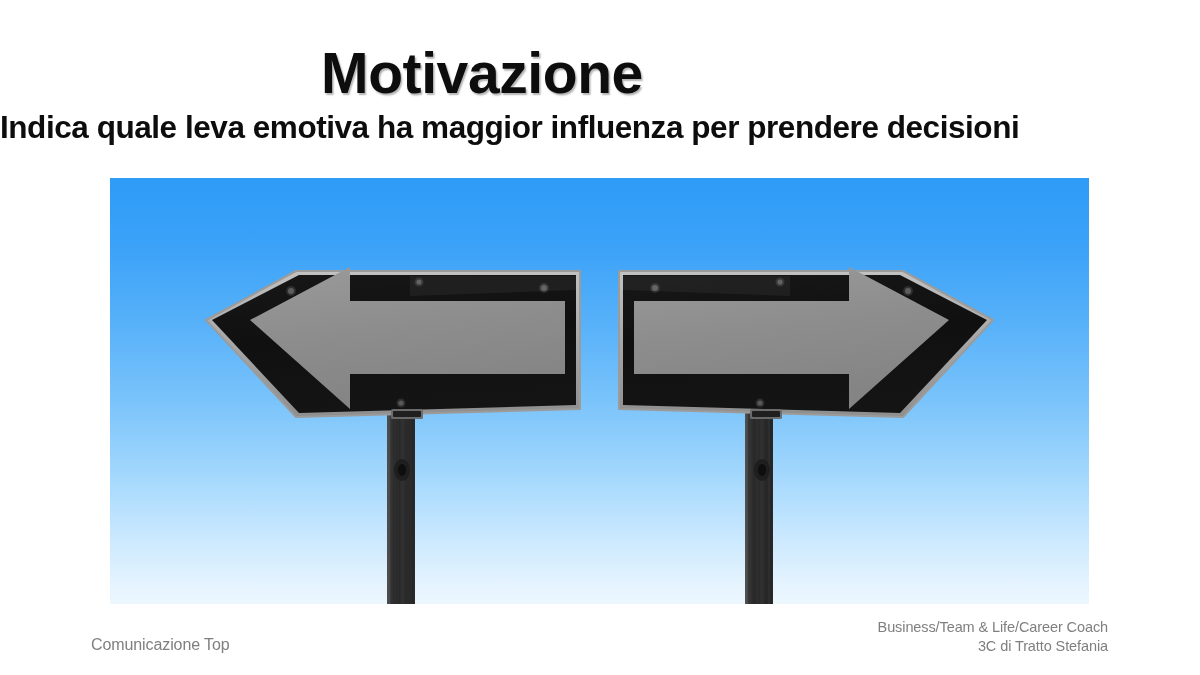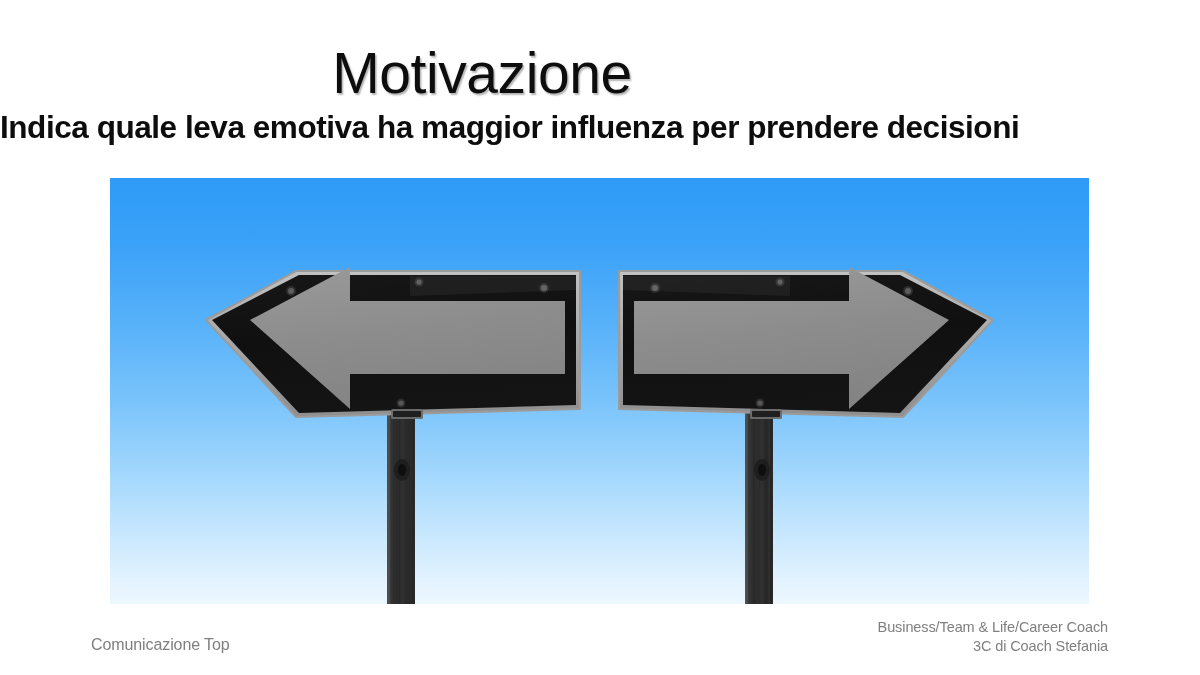--- a/index.html
+++ b/index.html
@@ -18,21 +18,21 @@
 
   
   .slide-title {
     position: absolute;
     left: 0;
     top: 42px;
     width: 964px;
     text-align: center;
     font-size: 57px;
     line-height: 62px;
-    font-weight: 400;
+    font-weight: 700;
     color: #0d0d0d;
     letter-spacing: -0.4px;
     text-shadow: 1.5px 1.5px 1.6px rgba(120,120,120,0.55);
     white-space: nowrap;
   }
   .slide-subtitle {
     position: absolute;
     left: 0;
     top: 108px;
     width: 988px;
@@ -219,14 +219,14 @@
       <rect x="642" y="233" width="28" height="6" rx="1" fill="#1f1f1f"></rect>
       <path d="M 513,98 L 680,98 L 680,118 L 513,112 Z" fill="#ffffff" opacity="0.05"></path>
     </g>
   </svg>
 </div>
 
 <div class="footer-left">Comunicazione Top</div>
 
 <div class="footer-right">
   <div>Business/Team &amp; Life/Career Coach</div>
-  <div>3C di Coach Stefania</div>
+  <div>3C di Tratto Stefania</div>
 </div>
 
 </body></html>

